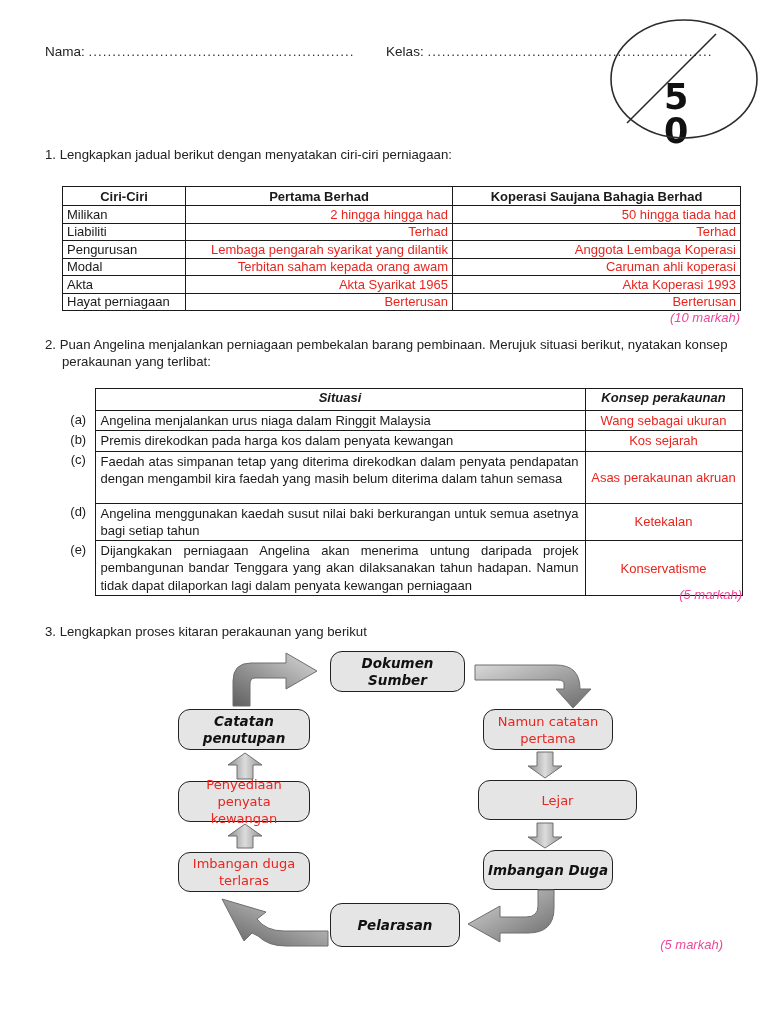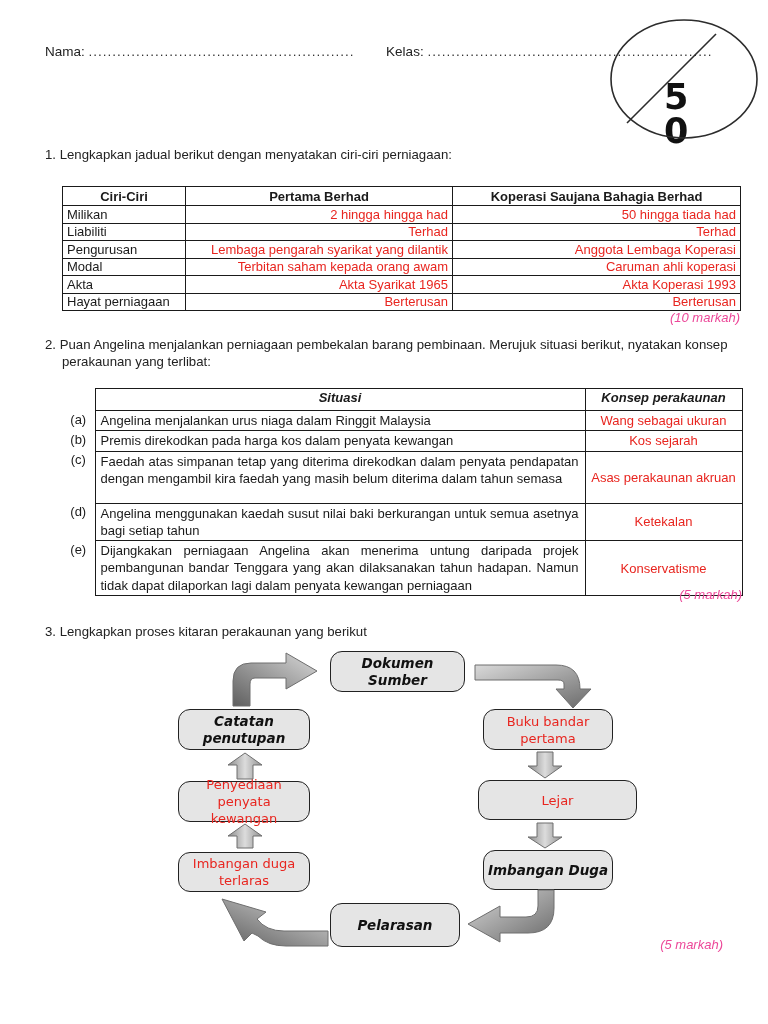--- a/index.html
+++ b/index.html
@@ -156,21 +156,21 @@
       <td class="sit">Dijangkakan perniagaan Angelina akan menerima untung daripada projek pembangunan bandar Tenggara yang akan dilaksanakan tahun hadapan. Namun tidak dapat dilaporkan lagi dalam penyata kewangan perniagaan</td>
       <td class="con red">Konservatisme</td>
     </tr>
   </tbody>
     </table>
   <div class="abs marks" style="top:587px;left:442px;width:300px;">(5 markah)</div>
 
   <div class="abs prompt" style="top:624px;left:45px;width:690px;">3. Lengkapkan proses kitaran perakaunan yang berikut</div>
 
   <div class="fbox given" style="left:330px;top:651px;width:135px;height:41px;padding:0 16px;">Dokumen Sumber</div>
-  <div class="fbox answer" style="left:483px;top:709px;width:130px;height:41px;padding:0 10px;">Buku bandar pertama</div>
+  <div class="fbox answer" style="left:483px;top:709px;width:130px;height:41px;padding:0 10px;">Namun catatan pertama</div>
   <div class="fbox answer" style="left:478px;top:780px;width:159px;height:40px;">Lejar</div>
   <div class="fbox given" style="left:483px;top:850px;width:130px;height:40px;">Imbangan Duga</div>
   <div class="fbox given" style="left:330px;top:903px;width:130px;height:44px;">Pelarasan</div>
   <div class="fbox answer" style="left:178px;top:852px;width:132px;height:40px;padding:0 12px;">Imbangan duga terlaras</div>
   <div class="fbox answer" style="left:178px;top:781px;width:132px;height:41px;padding:0 16px;">Penyediaan penyata kewangan</div>
   <div class="fbox given" style="left:178px;top:709px;width:132px;height:41px;padding:0 20px;">Catatan penutupan</div>
 
   <svg class="arrows">
     <defs>
       <linearGradient id="gA" x1="0" y1="1" x2="1" y2="0">

